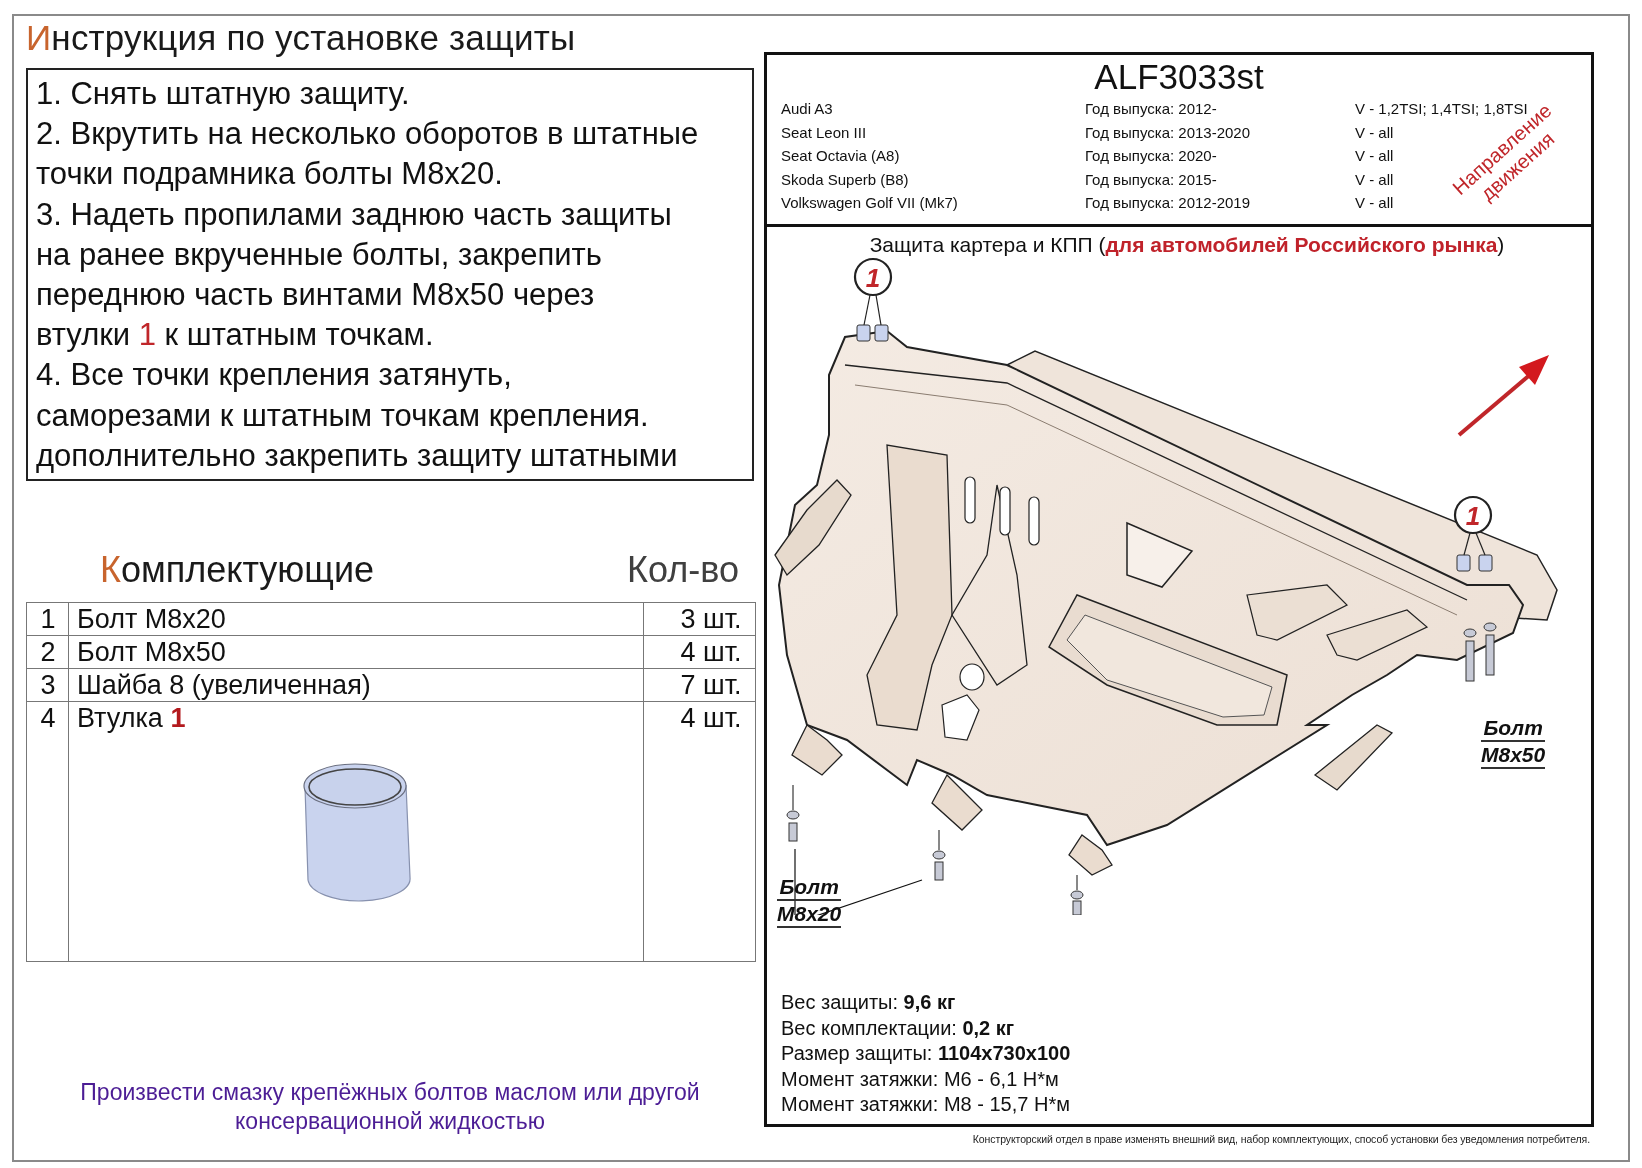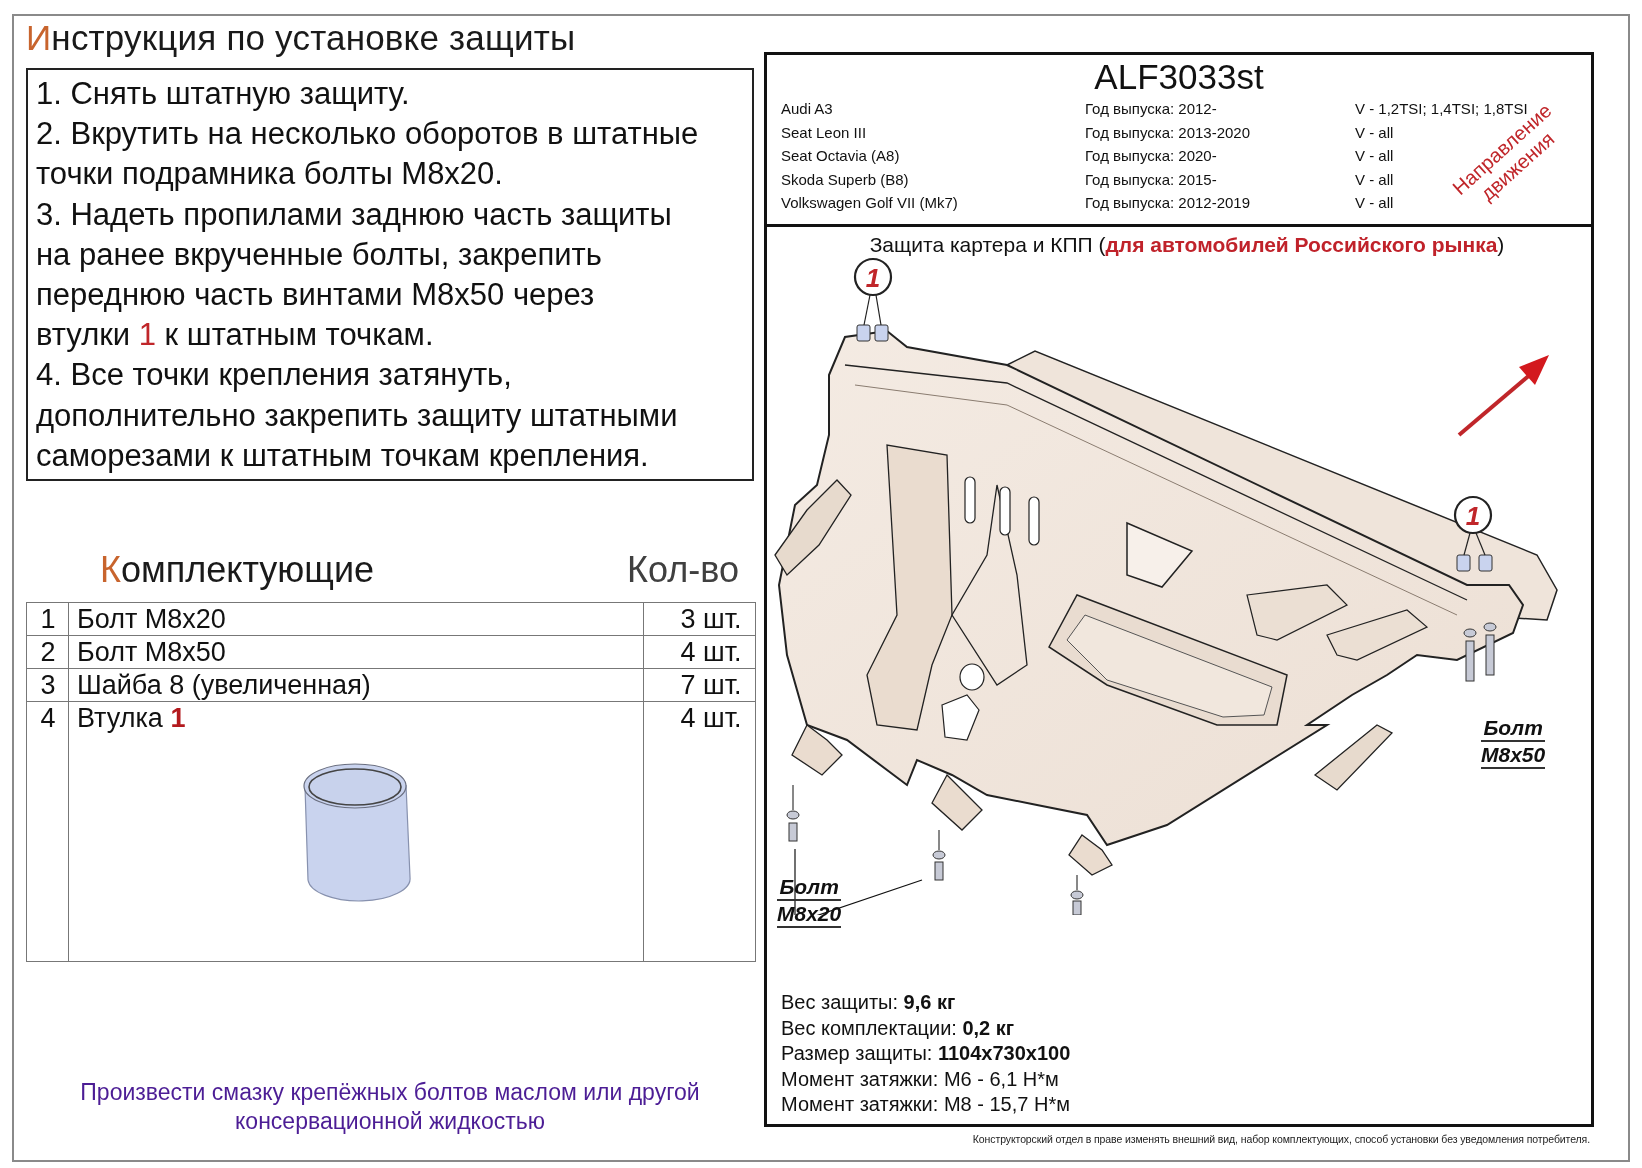--- a/index.html
+++ b/index.html
@@ -66,22 +66,22 @@
 
 <div class="steps-box">
   <p>1. Снять штатную защиту.</p>
   <p>2. Вкрутить на несколько оборотов в штатные</p>
   <p>точки подрамника болты М8х20.</p>
   <p>3. Надеть пропилами заднюю часть защиты</p>
   <p>на ранее вкрученные болты, закрепить</p>
   <p>переднюю  часть винтами М8х50 через</p>
   <p><span>втулки </span><span class="red-num">1</span><span> к штатным точкам.</span></p>
   <p>4. Все точки крепления затянуть,</p>
+  <p>саморезами к штатным точкам крепления.</p>
   <p>дополнительно закрепить защиту штатными</p>
-  <p>саморезами к штатным точкам крепления.</p>
 </div>
 
 <div class="parts-heading"><span class="accent-letter">К</span><span>омплектующие</span></div>
 <div class="qty-heading">Кол-во</div>
 
 <div class="parts-table">
   <div class="pt-vline1"></div>
   <div class="pt-vline2"></div>
   <div class="pt-row" style="top:0">
     <span class="pt-num">1</span>

